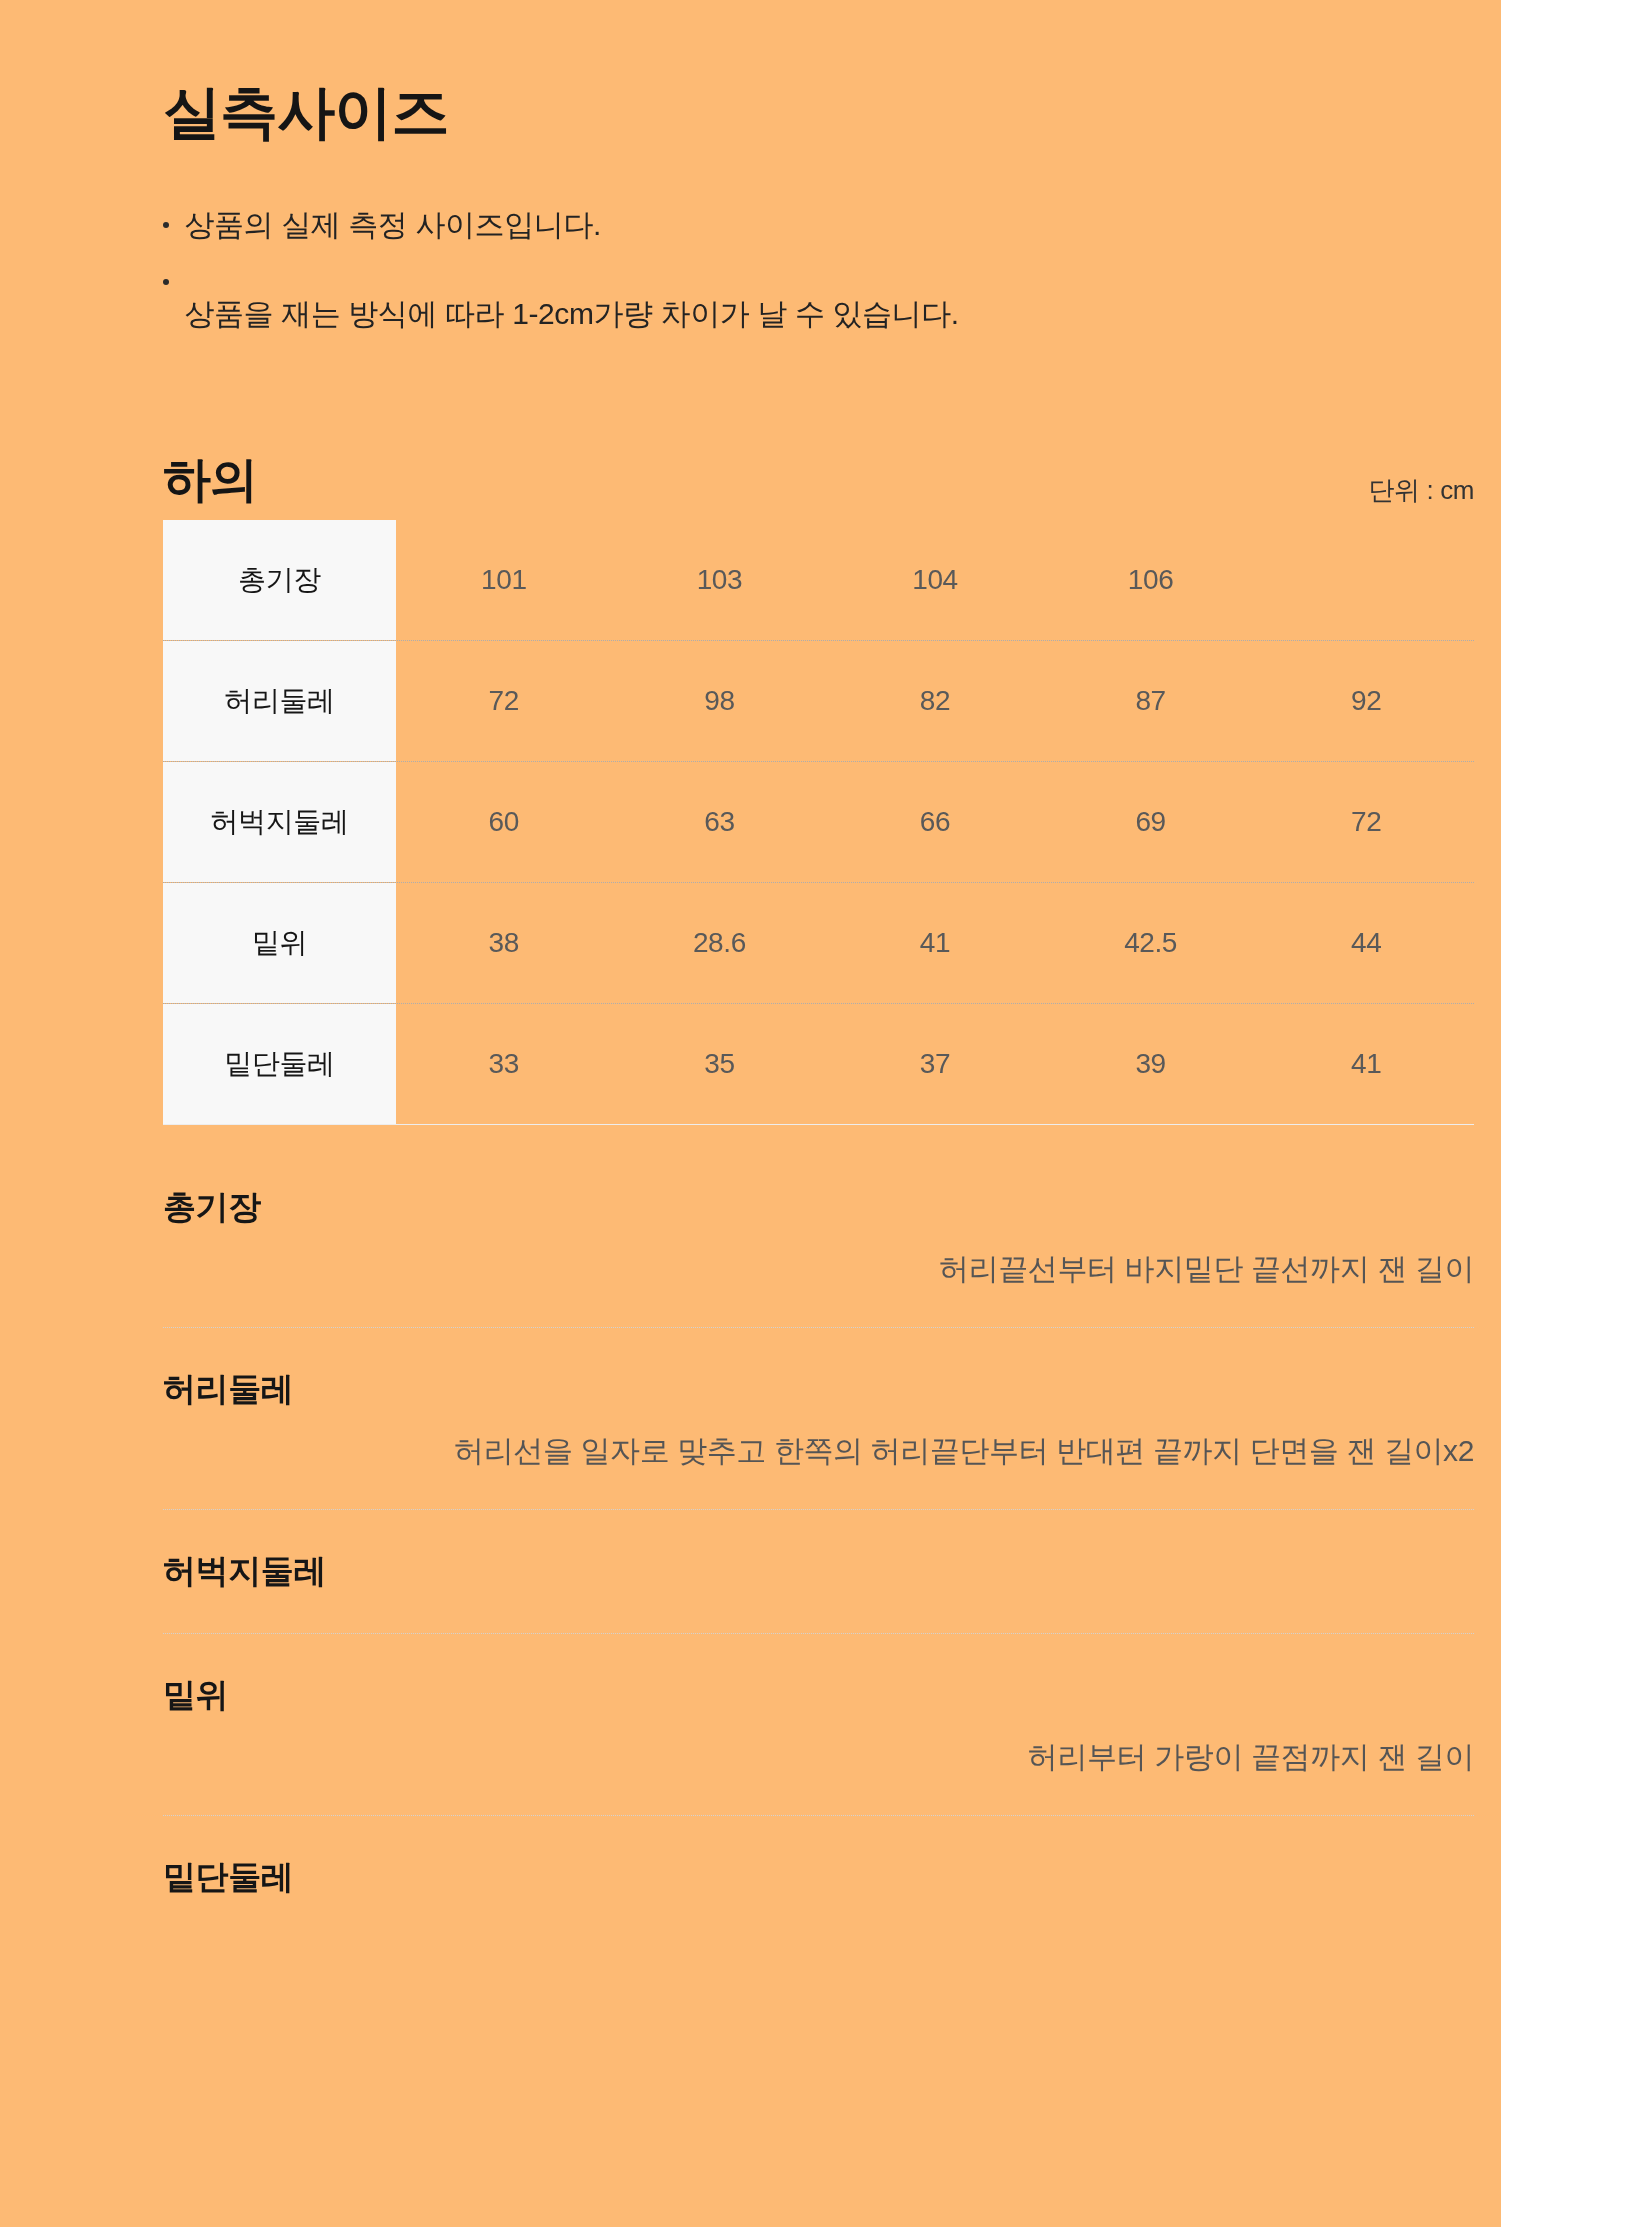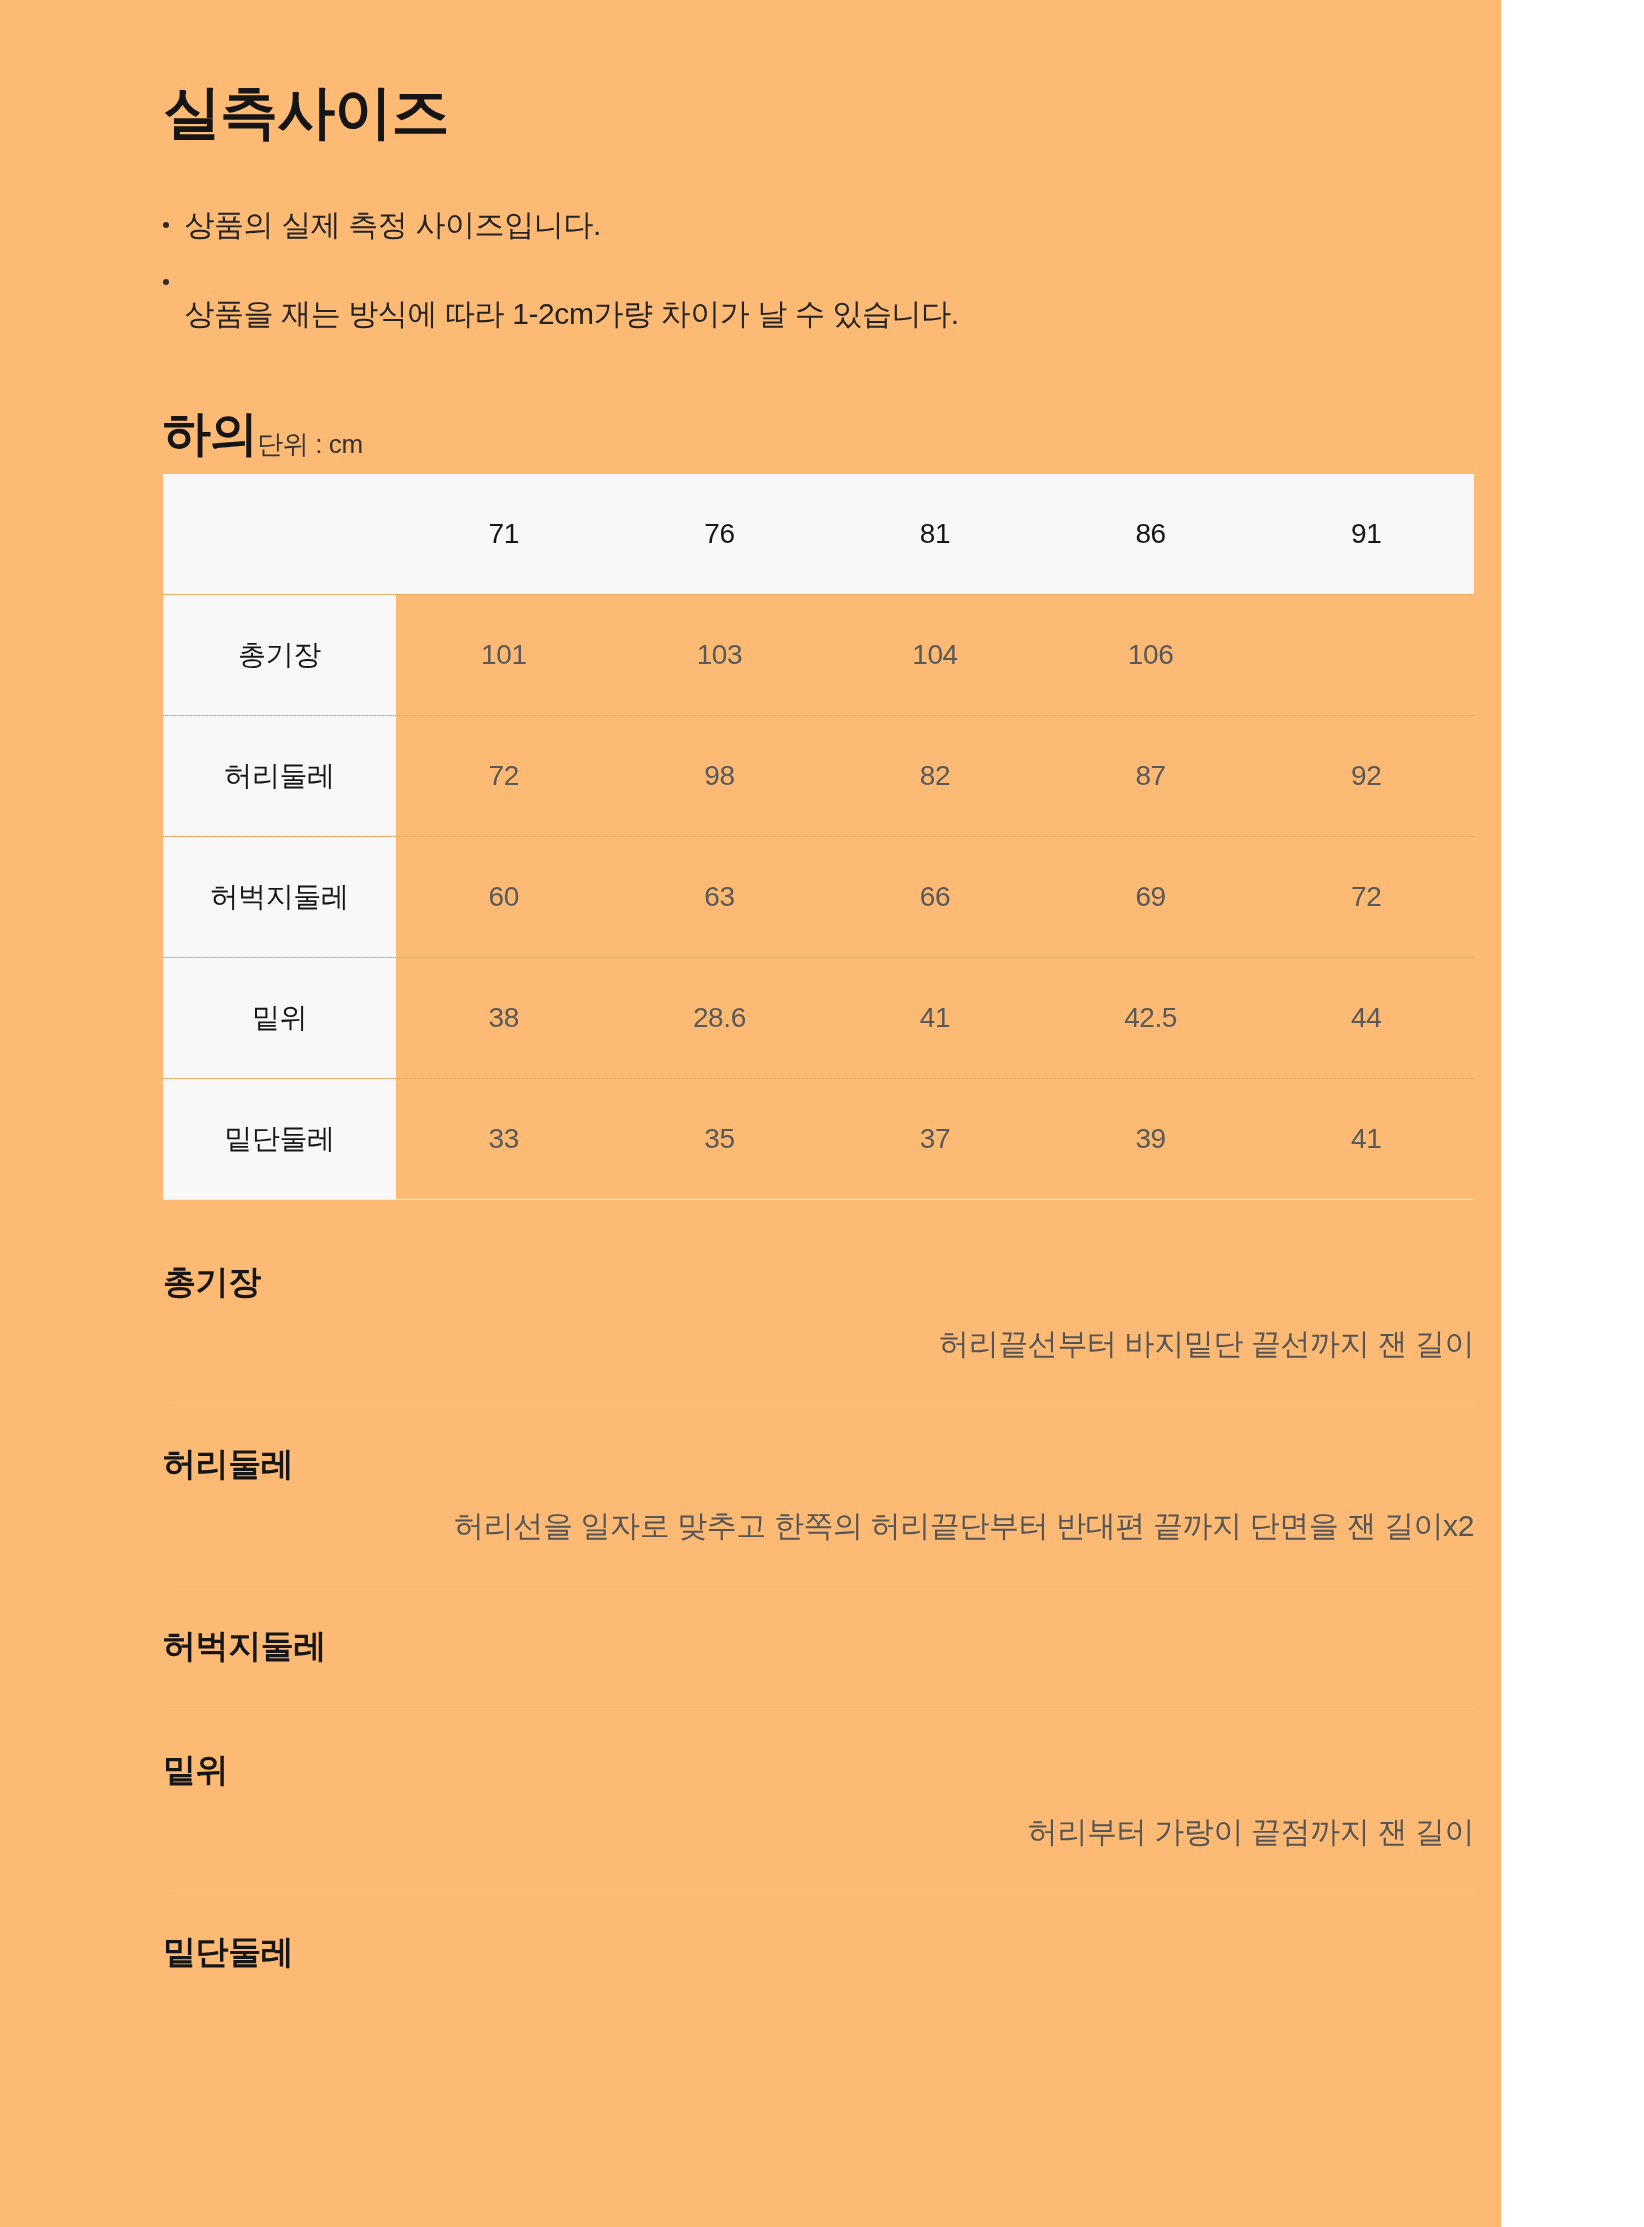--- a/index.html
+++ b/index.html
@@ -50,23 +50,24 @@
     border-radius: 50%;
     background: #2b2b2b;
     margin: 26px 15.4px 0 0;
   }
   .note-line.indent {
     padding-left: 21.4px;
   }
   
   .section-head {
     display: flex;
-    justify-content: flex-start;
+    justify-content: space-between;
     align-items: flex-end;
-    margin-top: 60px;
+    margin-top: 106px;
+    gap: 8px;
   }
   .section-title {
     font-size: 48px;
     font-weight: 700;
     letter-spacing: -0.9px;
     color: #151515;
     margin: 0;
   }
   .unit-label {
     font-size: 26px;
@@ -156,28 +157,20 @@
         <span>상품을 재는 방식에 따라 1-2cm가량 차이가 날 수 있습니다.</span>
       </div>
     </div>
 
     <div class="section-head">
       <h2 class="section-title">하의</h2>
       <div class="unit-label">단위 : cm</div>
     </div>
 
     <div class="size-table">
-      <div class="t-row t-head">
-        <div class="cell"></div>
-        <div class="cell">71</div>
-        <div class="cell">76</div>
-        <div class="cell">81</div>
-        <div class="cell">86</div>
-        <div class="cell">91</div>
-      </div>
 
       <div class="t-row">
         <div class="cell label-cell">총기장</div>
         <div class="cell val-cell">101</div>
         <div class="cell val-cell">103</div>
         <div class="cell val-cell">104</div>
         <div class="cell val-cell">106</div>
       </div>
 
       <div class="t-row">

